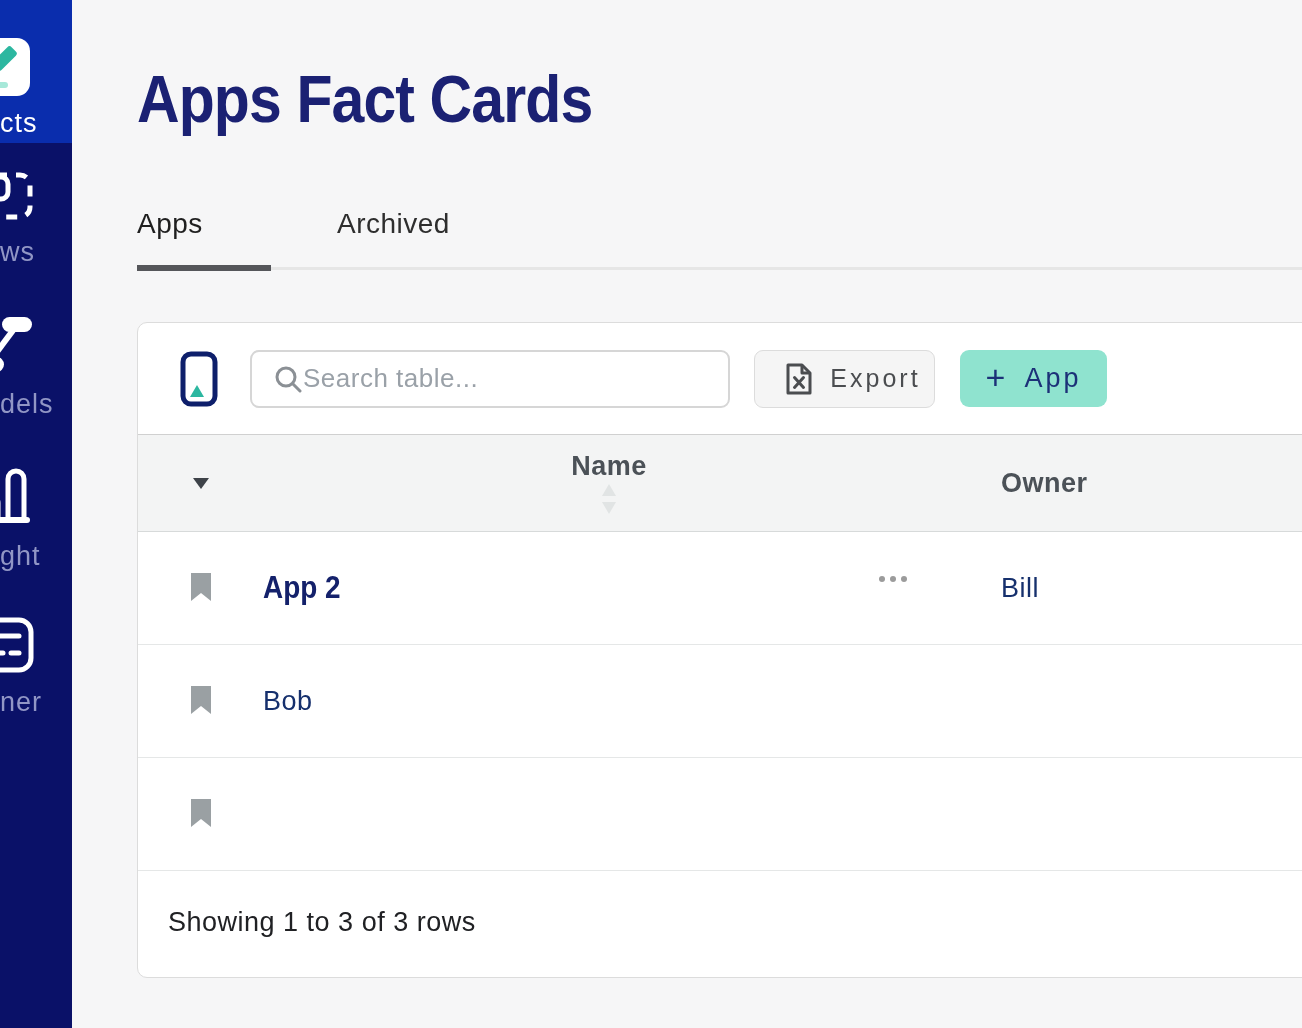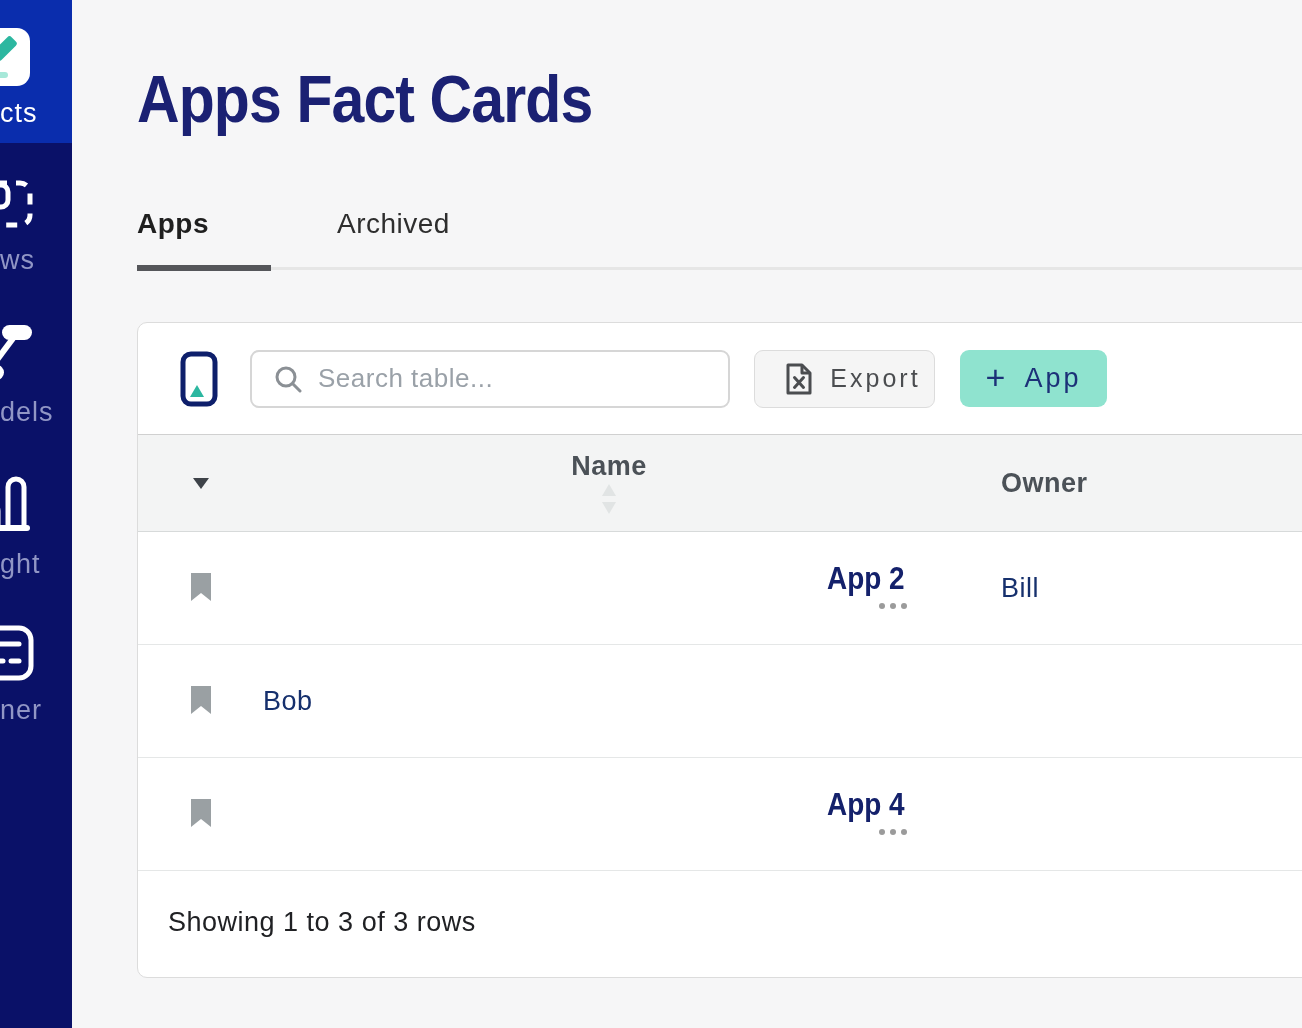--- a/index.html
+++ b/index.html
@@ -10,23 +10,23 @@
     font-family:"Liberation Sans", sans-serif;
   }
 
   
   .sidebar {
     position:absolute; left:0; top:0; bottom:0; width:72px;
     background:#0a1168;
   }
   .nav-item {
     position:relative; width:72px; height:152px;
-    padding-top:26px; cursor:pointer;
-  }
-  .nav-item.active { height:143px; padding-top:28px; background:#0a2dad; }
+    padding-top:18px; cursor:pointer;
+  }
+  .nav-item.active { height:143px; padding-top:38px; background:#0a2dad; }
   .nav-icon { display:block; margin-left:-28px; }
   .nav-label {
     display:block; margin:14px 0 0 0;
     font-size:27px; font-weight:500; color:#9196c5; letter-spacing:1px;
   }
   .nav-item.active .nav-label { color:#ffffff; margin-top:12px; }
 
   
   .main { position:absolute; left:72px; top:0; right:0; bottom:0; }
 
@@ -36,21 +36,21 @@
     white-space:nowrap;
   }
   .page-title .squeeze { display:inline-block; transform:scaleX(0.88); transform-origin:left center; }
 
   .tabbar {
     position:absolute; left:65px; right:0; top:188px; height:82px;
     border-bottom:3px solid #e6e6e6;
     display:flex; align-items:flex-start;
   }
   .tab { position:relative; height:100%; padding-top:20px; cursor:pointer; font-size:28px; color:#2e2e2e; letter-spacing:0.5px; }
-  .tab.active { width:134px; font-weight:700; color:#1f1f1f; }
+  .tab.active { width:134px; font-weight:400; color:#1f1f1f; }
   .tab.active::after {
     content:""; position:absolute; left:0; bottom:-4px; width:100%; height:6px; background:#55565a;
   }
   .tab.inactive { margin-left:66px; }
 
   
   .card {
     position:absolute; left:65px; right:-12px; top:322px; height:656px;
     background:#ffffff; border:1px solid #dcdcdc; border-radius:10px;
   }
@@ -58,21 +58,21 @@
   .toolbar { height:111px; display:flex; align-items:center; padding-left:42px; }
   .device-icon { margin-right:32px; flex:0 0 auto; }
   .search-box {
     position:relative; width:480px; height:58px; margin-right:24px;
     border:2px solid #d6d6d6; border-radius:9px; background:#fff;
     display:flex; align-items:center;
   }
   .search-box svg { margin-left:22px; flex:0 0 auto; }
   .search-box input {
     border:none; outline:none; background:transparent;
-    margin-left:16px; width:390px;
+    margin-left:1px; width:390px;
     font-family:"Liberation Sans", sans-serif;
     font-size:26px; color:#3c4043; letter-spacing:0.5px;
   }
   .search-box input::placeholder { color:#9aa1a8; opacity:1; }
 
   .export-btn {
     width:181px; height:58px; margin-right:25px;
     background:#f5f5f5; border:1px solid #dcdcdc; border-radius:9px;
     display:flex; align-items:center; justify-content:center; gap:16px;
     font-size:25px; color:#4b4d50; letter-spacing:3px; cursor:pointer;padding-left:16px;
@@ -91,21 +91,21 @@
   .table-header {
     height:98px; background:#f3f4f4;
     border-top:1px solid #d0d0d0; border-bottom:1px solid #d7dada;
   }
   .cell-lead { display:flex; justify-content:center; }
   .header-name-cell { display:flex; justify-content:space-between; align-items:center; padding-right:46px;flex-direction:column; }
   .col-label { font-size:27px; font-weight:700; color:#4b5157; letter-spacing:0.5px; }
 
   .row { height:113px; border-bottom:1px solid #e5e7e7; background:#fff; }
   .row:last-child { border-bottom:none; }
-  .name-cell { display:flex; justify-content:space-between; align-items:flex-end; padding-right:88px;flex-direction:column; }
+  .name-cell { display:flex; justify-content:space-between; align-items:flex-start; padding-right:88px; }
   .app-name {
     font-size:31px; font-weight:700; color:#14216b; cursor:pointer; white-space:nowrap;
   }
   .app-name .squeeze { display:inline-block; transform:scaleX(0.9); transform-origin:left center; }
   .dots { display:flex; gap:5px; cursor:pointer; padding:6px; }
   .dot { width:6px; height:6px; border-radius:50%; background:#9b9b9b; }
   .owner-cell { font-size:27px; color:#16306d; letter-spacing:0.5px; }
 
   .table-footer { margin:36px 0 0 30px; font-size:27px; color:#202124; letter-spacing:0.5px; }
 </style>
@@ -250,29 +250,19 @@
       </div>
       <div class="owner-cell">Bob</div>
     </div>
 
     <div class="row grid-row">
       <div class="cell-lead">
         <svg width="24" height="30" viewBox="0 0 24 30">
           <path d="M2 0 H22 V28 L12 20 L2 28 Z" fill="#9aa0a3"></path>
         </svg>
       </div>
-      <div class="name-cell">
-        <span class="app-name">
-          <span class="squeeze">App 4</span>
-        </span>
-        <span class="dots">
-          <span class="dot"></span>
-            <span class="dot"></span>
-            <span class="dot"></span>
-        </span>
-      </div>
       <div class="owner-cell"></div>
     </div>
 
     <div class="table-footer">Showing 1 to 3 of 3 rows</div>
 
   </section>
 </main>
 
 </body></html>

